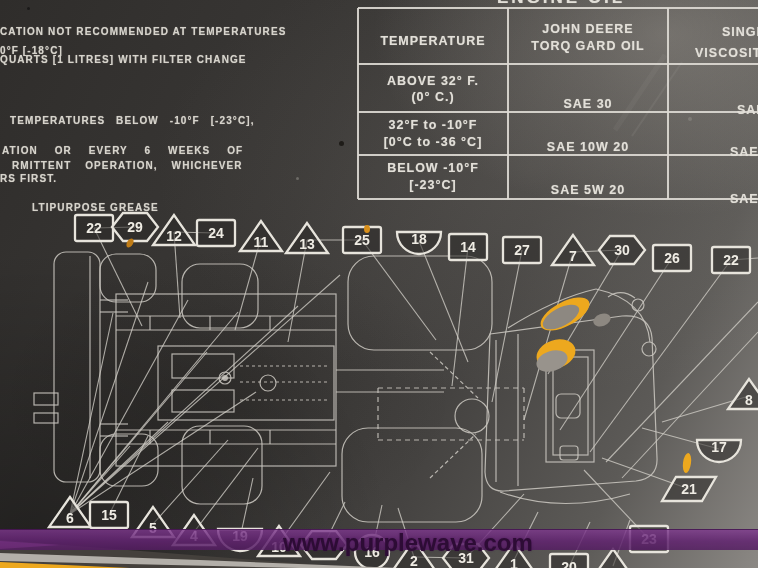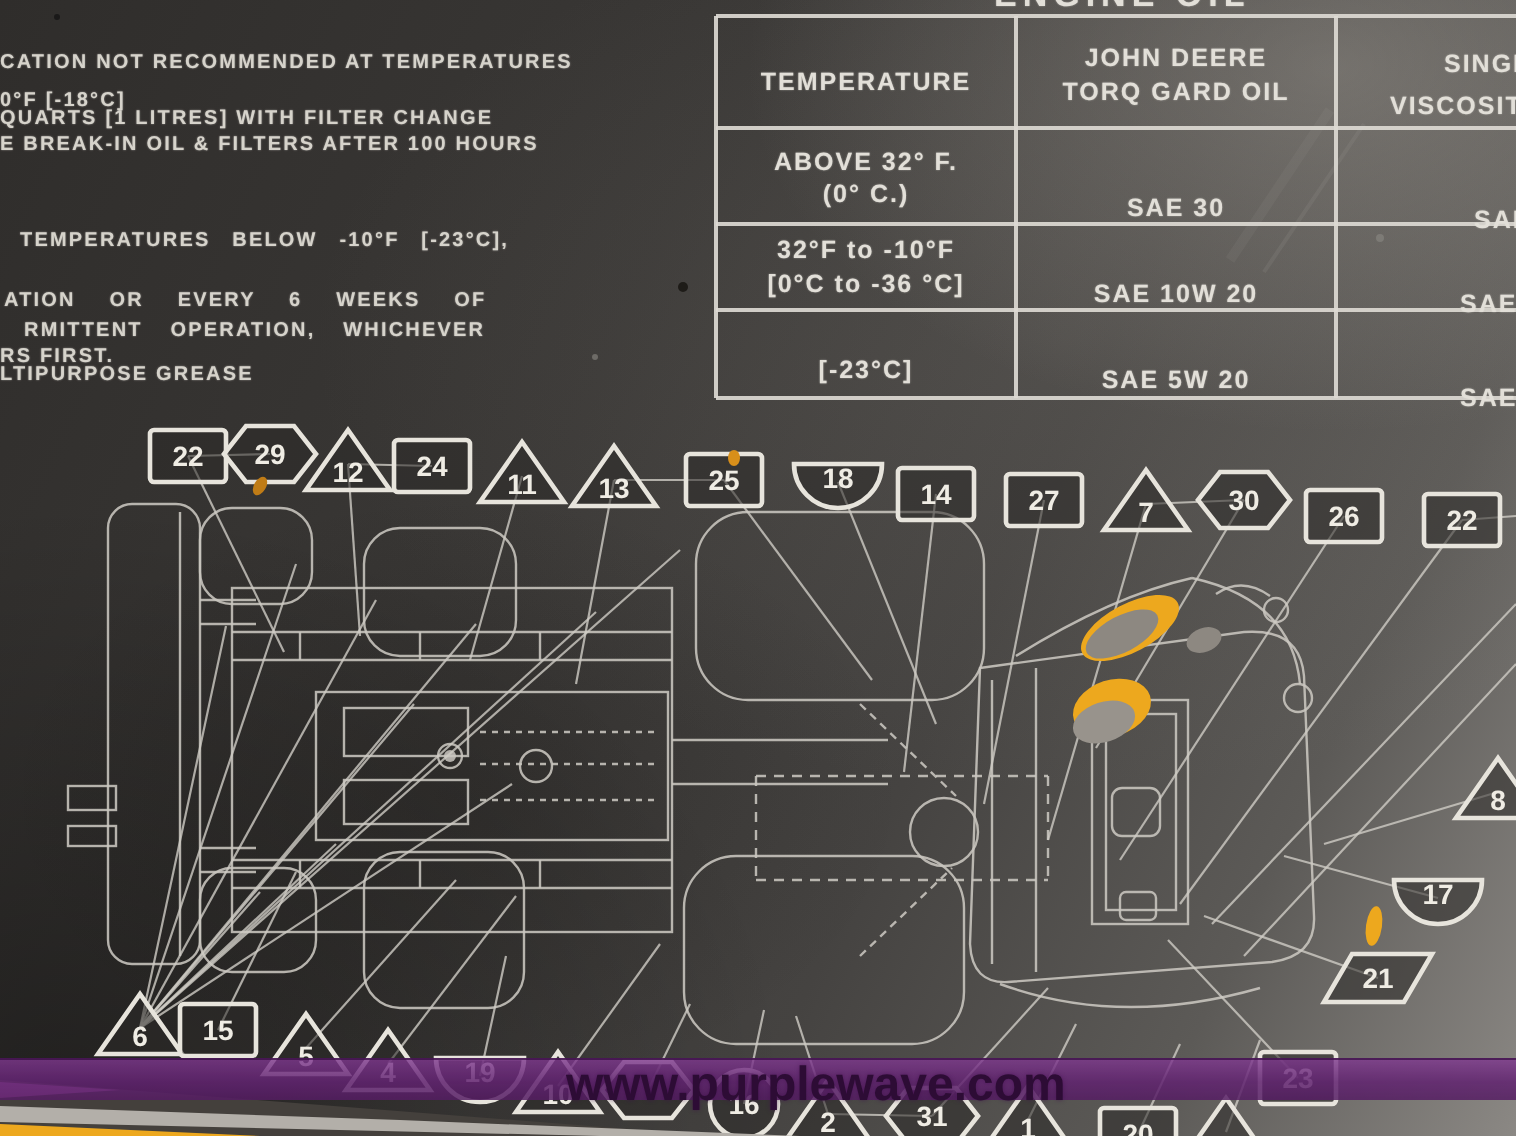--- a/index.html
+++ b/index.html
@@ -298,26 +298,25 @@
       <ellipse cx="687" cy="463" rx="4" ry="10" fill="#eda81e" transform="rotate(8 687 463)"></ellipse>
       <ellipse cx="367" cy="229" rx="3" ry="4" fill="#d88f1a"></ellipse>
       <ellipse cx="130" cy="243" rx="3" ry="5" fill="#c07c16" transform="rotate(30 130 243)"></ellipse>
     </g>
   </svg>
 
   <div class="lyr">
     <div class="note-line" style="left:0px;top:2px;">CATION NOT RECOMMENDED AT TEMPERATURES</div>
     <div class="note-line" style="left:0px;top:21px;">0°F [-18°C]</div>
     <div class="note-line" style="left:0px;top:30px;">QUARTS [1 LITRES] WITH FILTER CHANGE</div>
-    <div class="note-line" style="left:0px;top:43px;">E BREAK-IN OIL &amp; FILTERS AFTER 100 HOURS</div>
     <div class="note-line" style="left:10px;top:91px;word-spacing:7px;">TEMPERATURES BELOW -10°F [-23°C],</div>
     <div class="note-line" style="left:2px;top:121px;word-spacing:13px;">ATION OR EVERY 6 WEEKS OF</div>
     <div class="note-line" style="left:12px;top:136px;word-spacing:10px;">RMITTENT OPERATION, WHICHEVER</div>
     <div class="note-line" style="left:0px;top:149px;">RS FIRST.</div>
-    <div class="note-line" style="left:0px;top:158px;">LTIPURPOSE GREASE</div>
+    <div class="note-line" style="left:0px;top:178px;padding-left:32px;">LTIPURPOSE GREASE</div>
   </div>
 
   <div class="lyr">
     <div class="tcell" style="left:497px;top:-12px;font-size:17px;letter-spacing:3px;">ENGINE OIL</div>
 
     <div class="tcell tc-center" style="left:360px;top:34px;width:146px;">TEMPERATURE</div>
     <div class="tcell tc-center" style="left:510px;top:22px;width:156px;">JOHN DEERE</div>
     <div class="tcell tc-center" style="left:510px;top:39px;width:156px;">TORQ GARD OIL</div>
     <div class="tcell" style="left:722px;top:25px;">SINGLE</div>
     <div class="tcell" style="left:695px;top:46px;">VISCOSITY</div>
@@ -325,20 +324,21 @@
     <div class="tcell tc-center" style="left:360px;top:74px;width:146px;">ABOVE 32° F.</div>
     <div class="tcell tc-center" style="left:360px;top:90px;width:146px;">(0° C.)</div>
     <div class="tcell tc-center" style="left:510px;top:97px;width:156px;">SAE 30</div>
     <div class="tcell" style="left:737px;top:103px;">SAE 30</div>
 
     <div class="tcell tc-center" style="left:360px;top:118px;width:146px;">32°F to -10°F</div>
     <div class="tcell tc-center" style="left:360px;top:135px;width:146px;">[0°C to -36 °C]</div>
     <div class="tcell tc-center" style="left:510px;top:140px;width:156px;">SAE 10W 20</div>
     <div class="tcell" style="left:730px;top:145px;">SAE 10W</div>
 
+    <div class="tcell tc-center" style="left:360px;top:161px;width:146px;">BELOW -10°F</div>
     <div class="tcell tc-center" style="left:360px;top:178px;width:146px;">[-23°C]</div>
     <div class="tcell tc-center" style="left:510px;top:183px;width:156px;">SAE 5W 20</div>
     <div class="tcell" style="left:730px;top:192px;">SAE 5W</div>
   </div>
 
   <svg class="lyr" width="758" height="568" viewBox="0 0 758 568">
     <polygon points="0,540 360,568 0,568" fill="#44403c"></polygon>
     <polygon points="0,541 60,545 0,549" fill="#bd6fb5"></polygon>
     <polygon points="0,553 200,560 400,568 300,568 0,561" fill="#b3afa9"></polygon>
     <polygon points="0,562 130,568 0,568" fill="#eda81e"></polygon>

